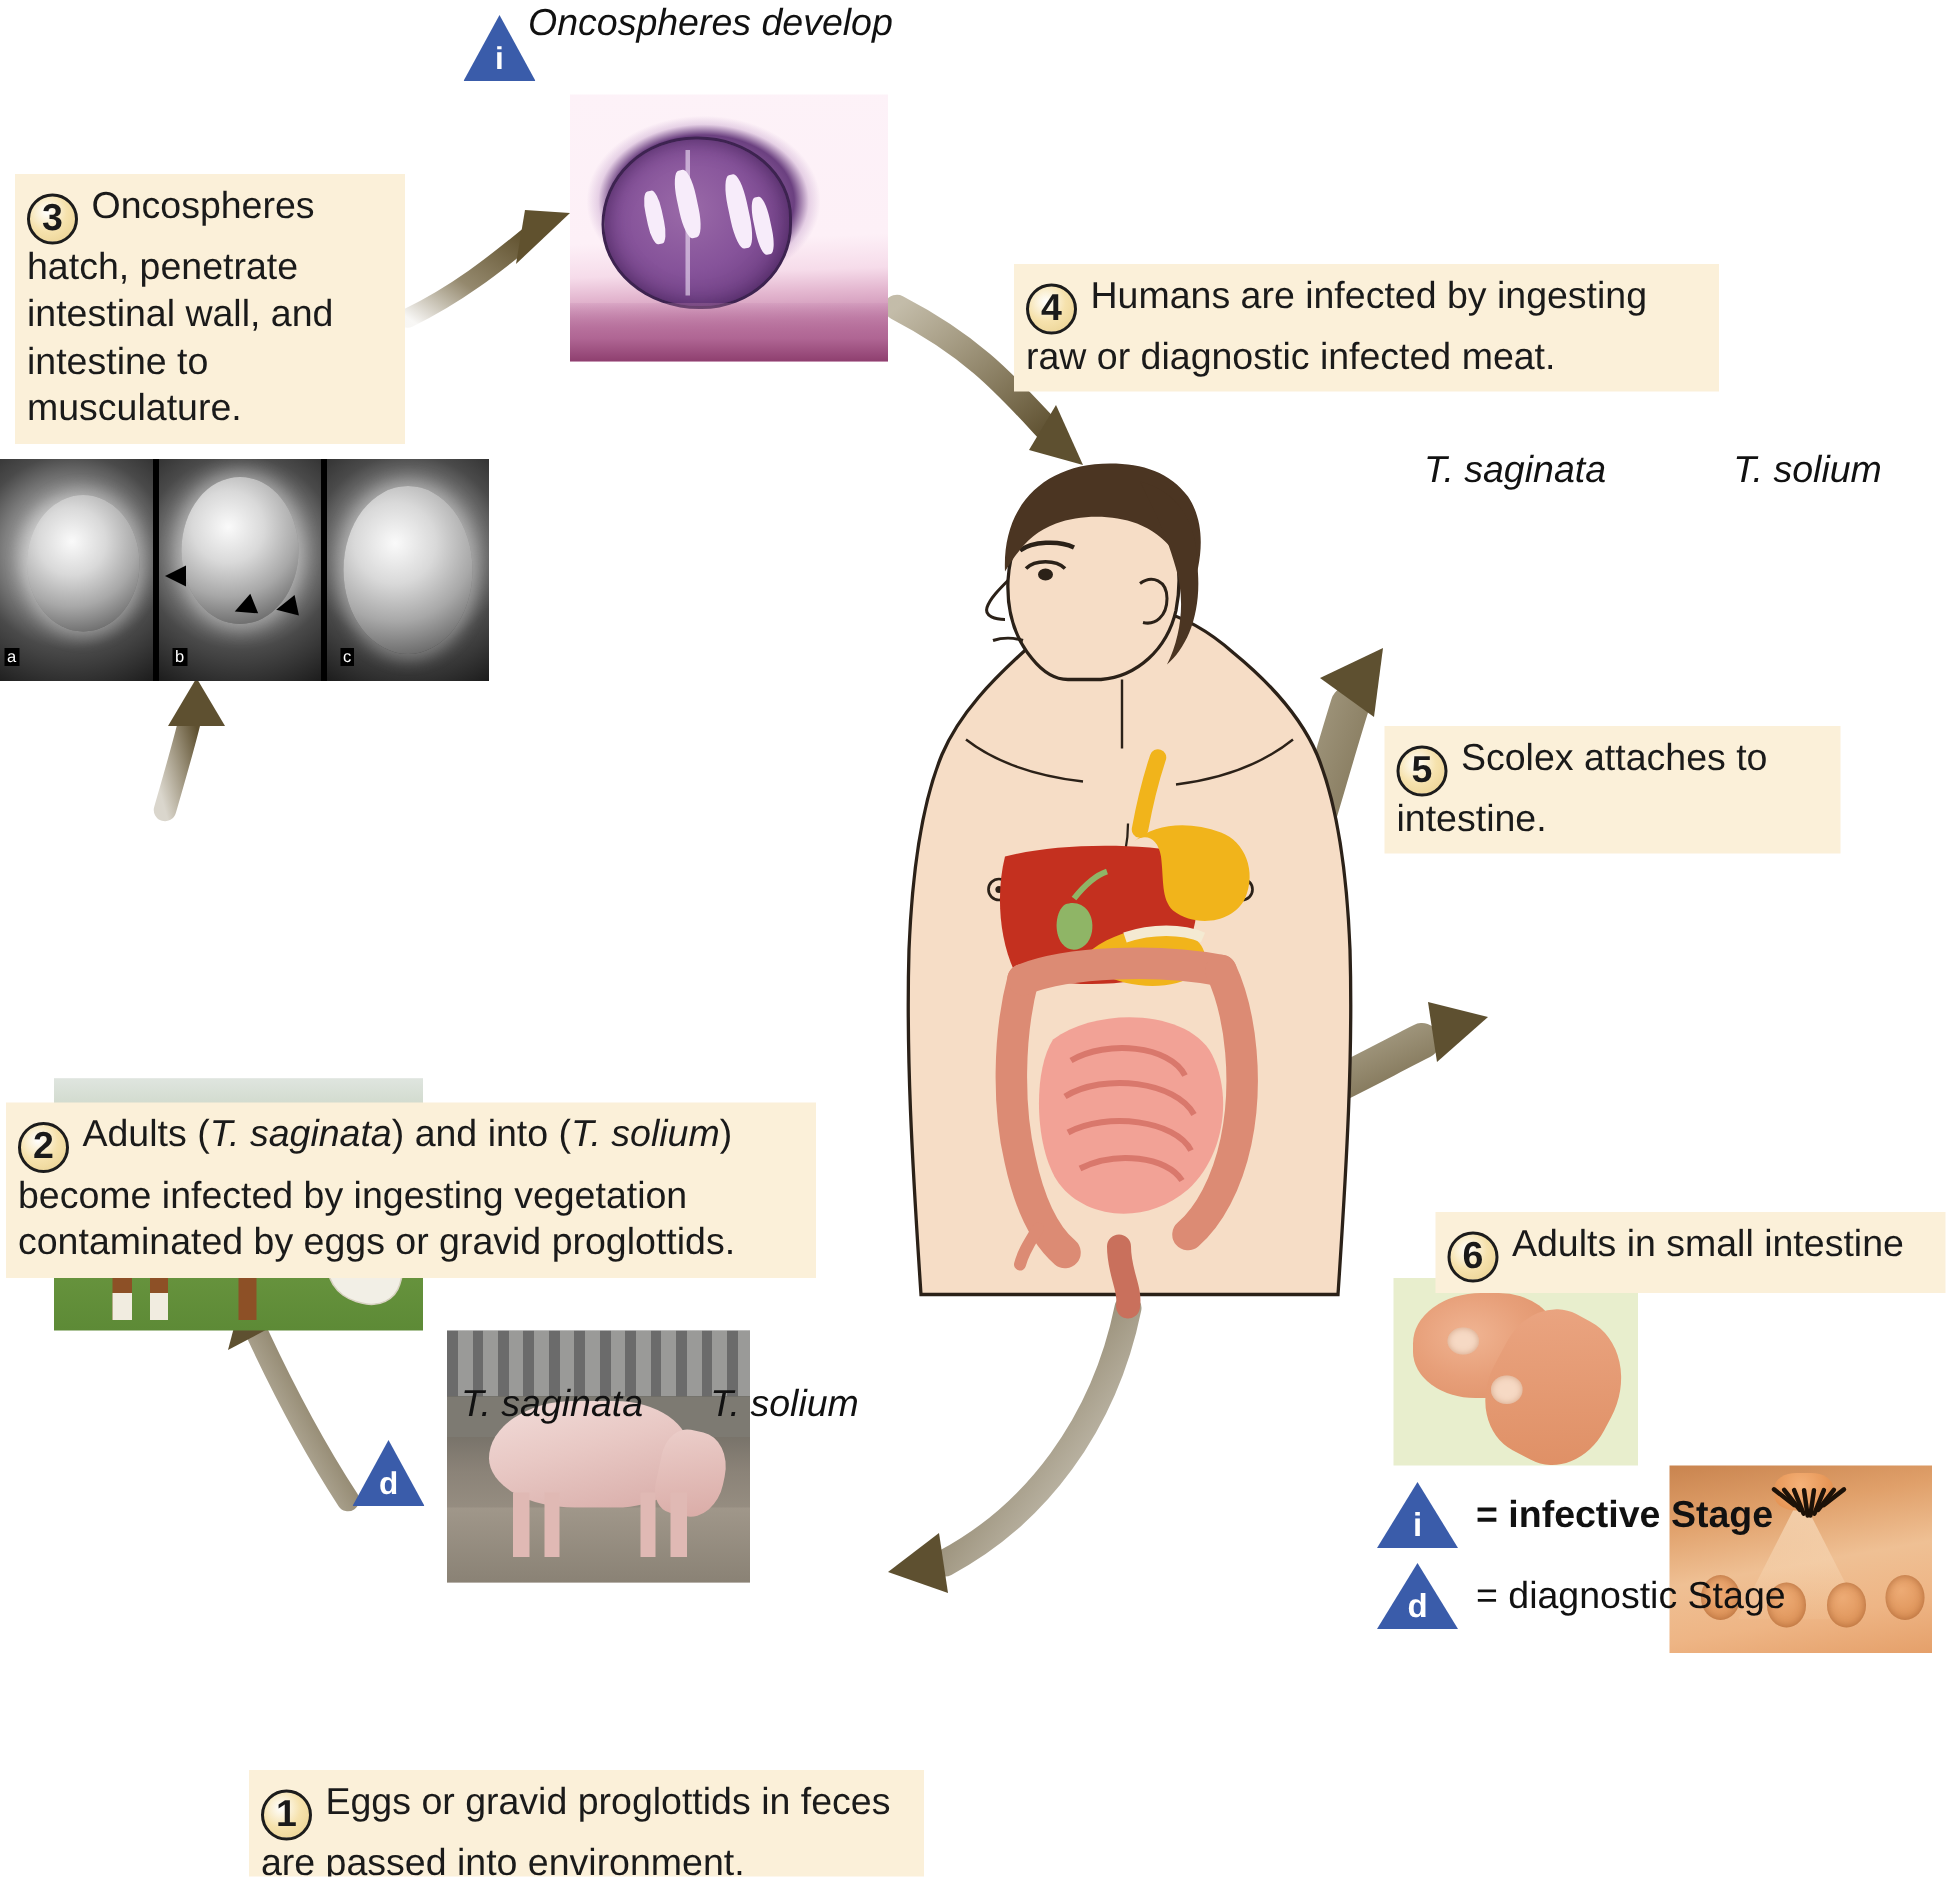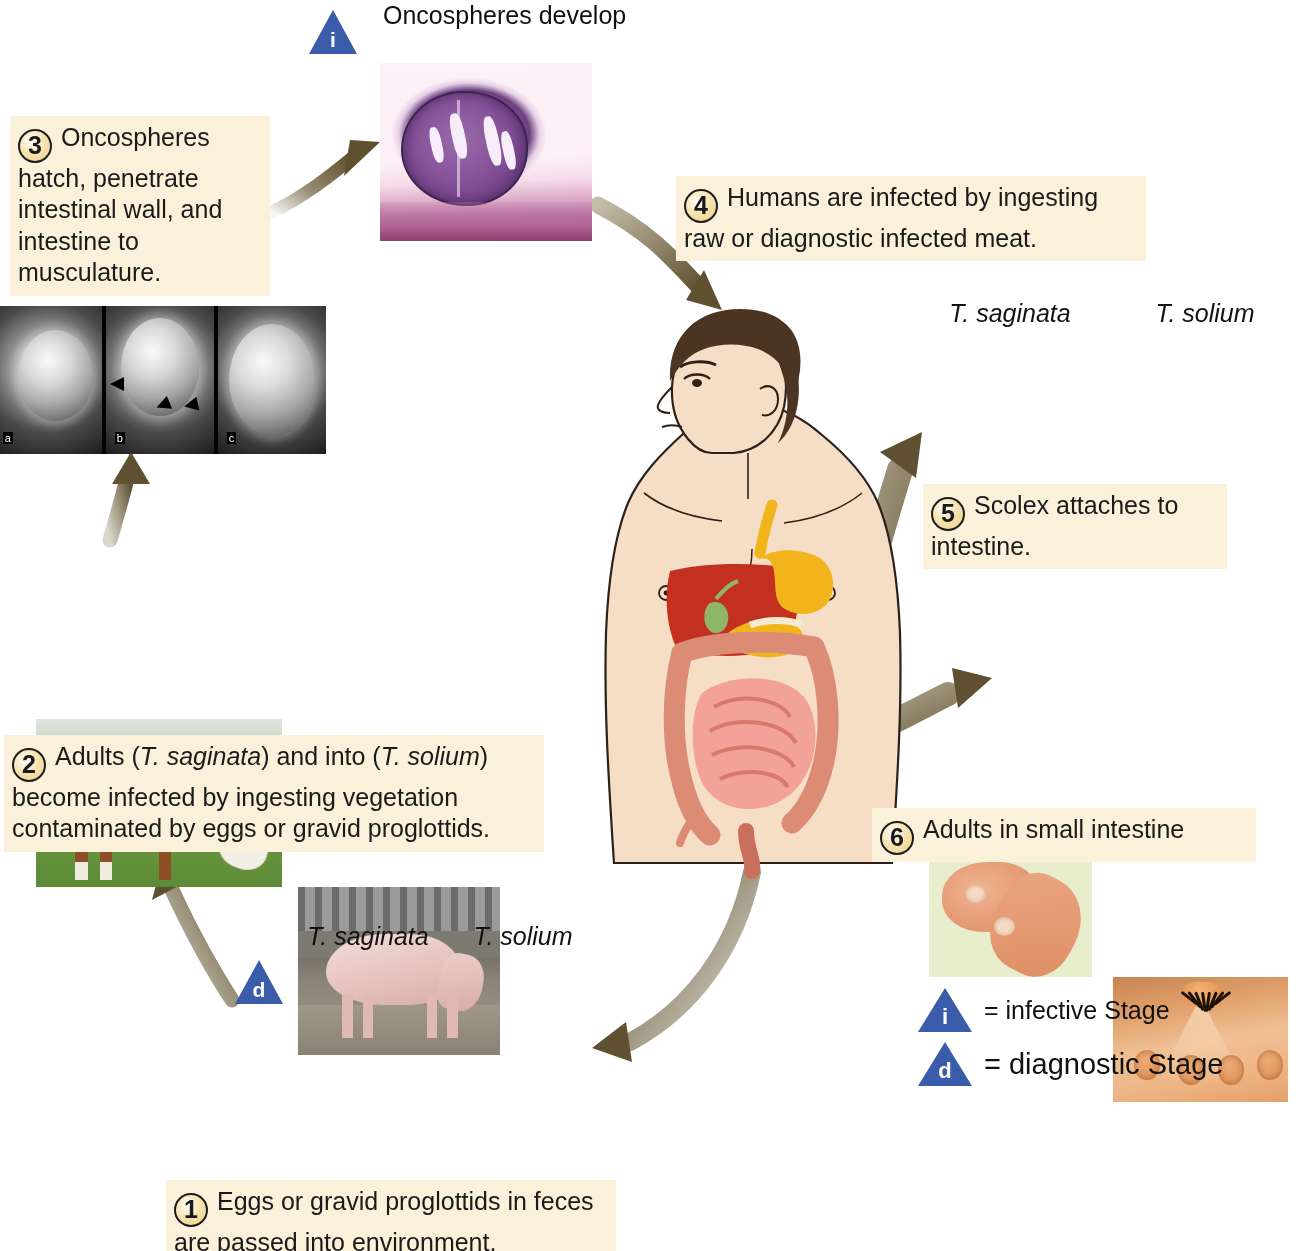--- a/index.html
+++ b/index.html
@@ -184,21 +184,21 @@
     <path d="M752,872 C736,950 690,1010 630,1042" stroke="url(#ag4)" stroke-width="18" fill="none" stroke-linecap="round"></path>
     <path d="M592,1048 L632,1062 L626,1022 Z" fill="#5e5030"></path>
   </g>
 </svg>
 
 <div class="tri-wrap" style="left:309px;top:10px;width:48px;height:44px;">
   <div class="tri-shape">
       <span style="font-size:21px;">i</span>
     </div>
 </div>
-<div class="plainlabel" style="left:383px;top:0px;width:300px;">
+<div class="plainlabel" style="left:352px;top:0px;width:300px;font-style:italic;">
   <div>Oncospheres develop</div>
 </div>
 
 <div class="media histo" style="left:380px;top:63px;width:212px;height:178px;">
   <div class="cyst"></div>
   <div class="wv" style="left:24%;top:36%;width:5%;height:20%;"></div>
   <div class="wv" style="left:34%;top:28%;width:6%;height:26%;"></div>
   <div class="wv" style="left:50%;top:30%;width:6%;height:28%;"></div>
   <div class="wv" style="left:58%;top:38%;width:5%;height:22%;"></div>
   <div class="band"></div>
@@ -355,21 +355,21 @@
   <div class="sk" style="left:12%;top:58%;"></div>
   <div class="sk" style="left:37%;top:62%;"></div>
   <div class="sk" style="left:60%;top:62%;"></div>
   <div class="sk" style="left:82%;top:58%;"></div>
 </div>
 
 <div class="callout" style="left:923px;top:484px;width:304px;">
   <span class="num">5</span><span class="txt">Scolex attaches to intestine.</span>
 </div>
 
-<div class="callout" style="left:872px;top:808px;width:384px;">
+<div class="callout" style="left:957px;top:808px;width:340px;">
   <span class="num">6</span><span class="txt">Adults in small intestine</span>
 </div>
 
 <div class="sp-label" style="left:288px;top:922px;width:160px;">T. saginata</div>
 <div class="sp-label" style="left:443px;top:922px;width:160px;">T. solium</div>
 
 <div class="tri-wrap" style="left:235px;top:960px;width:48px;height:44px;">
   <div class="tri-shape">
       <span style="font-size:21px;">d</span>
     </div>
@@ -379,23 +379,23 @@
   <span class="num">1</span><span class="txt">Eggs or gravid proglottids in feces are passed into environment.</span>
 </div>
 
 <div class="abs" style="left:918px;top:988px;">
   <div style="display:flex;align-items:center;margin-bottom:10px;">
     <div style="position:relative;width:54px;height:44px;margin-right:12px;">
       <div class="tri-shape">
           <span style="font-size:22px;">i</span>
         </div>
     </div>
-    <div style="font-size:25px;">= infective Stage</div>
+    <div style="font-size:25px;font-weight:bold;">= infective Stage</div>
   </div>
   <div style="display:flex;align-items:center;">
     <div style="position:relative;width:54px;height:44px;margin-right:12px;">
       <div class="tri-shape">
           <span style="font-size:22px;">d</span>
         </div>
     </div>
-    <div style="font-size:29px;">= diagnostic Stage</div>
+    <div style="font-size:25px;">= diagnostic Stage</div>
   </div>
 </div>
 
 </body></html>

